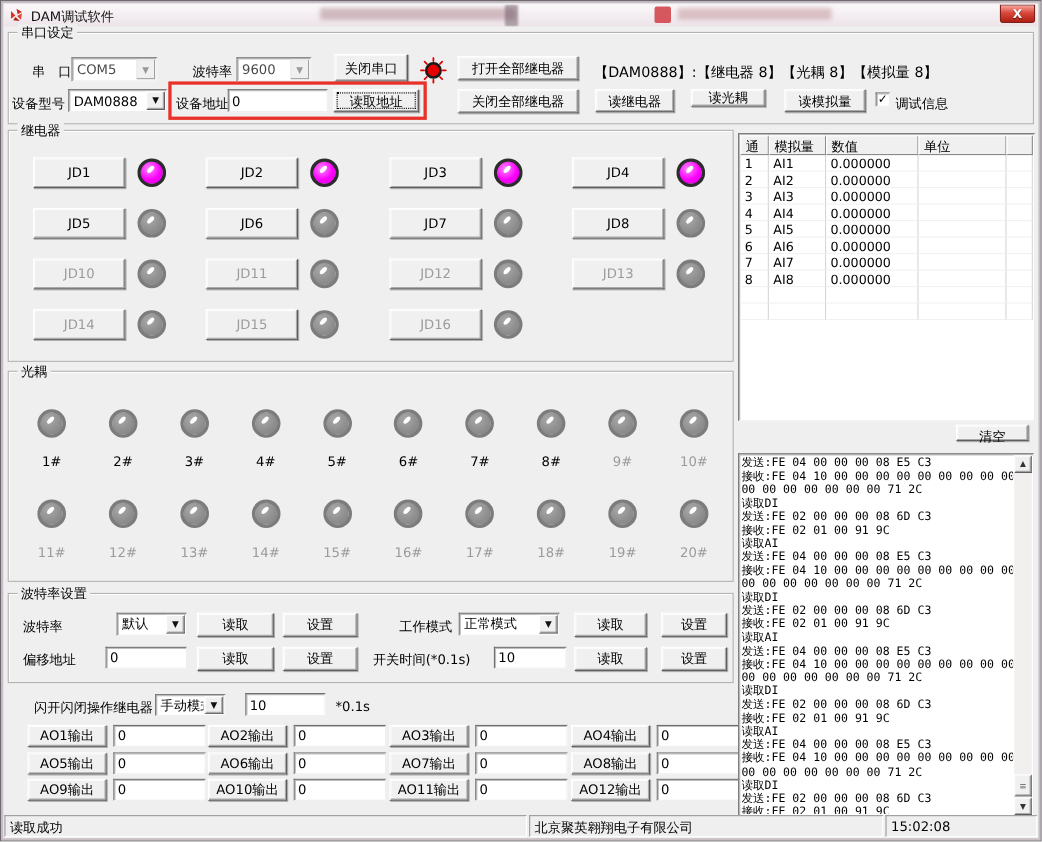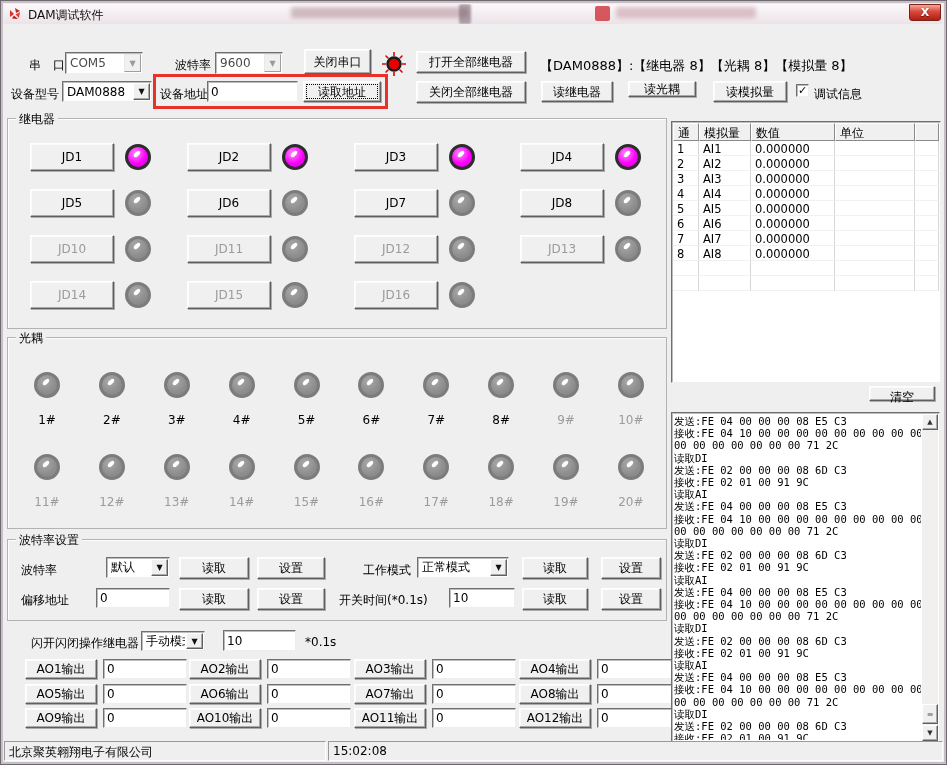--- a/index.html
+++ b/index.html
@@ -172,20 +172,23 @@
       <path d="M5 12.5 L11 13 L7 9.5 Z" fill="#b01e14"></path>
     </svg>
     <span class="title-text">DAM调试软件</span>
     <div class="ghost g1"></div>
     <div class="ghost g2"></div>
     <div class="ghost g3"></div>
     <div class="ghost g-house"></div>
     <div class="close-btn"><span>X</span></div>
   </div>
 
+  <div class="grp" style="left:6px; top:28px; width:933px; height:84px;">
+    <span class="legend">串口设定</span>
+  </div>
 
   <span class="lbl" style="left:28px; top:56px;">串　口</span>
   <div class="combo disabled" style="left:64px; top:51px; width:78px; height:22px;">
     <span class="ctext">COM5</span>
     <span class="cbtn">▼</span>
   </div>
 
   <span class="lbl" style="left:174px; top:56px;">波特率</span>
   <div class="combo disabled" style="left:214px; top:51px; width:68px; height:22px;">
     <span class="ctext">9600</span>
@@ -564,17 +567,18 @@
 发送:FE 02 00 00 00 08 6D C3
 接收:FE 02 01 00 91 9C</div>
     <div class="vscroll">
       <div class="sbtn" style="top:0;">▲</div>
       <div class="sthumb">≡</div>
       <div class="sbtn" style="bottom:0;">▼</div>
     </div>
   </div>
 
   <div class="statusbar">
+    <div class="spane sp1">读取成功</div>
     <div class="spane sp2">北京聚英翱翔电子有限公司</div>
     <div class="spane sp3">15:02:08</div>
   </div>
 
 </div>
 
 </body></html>

